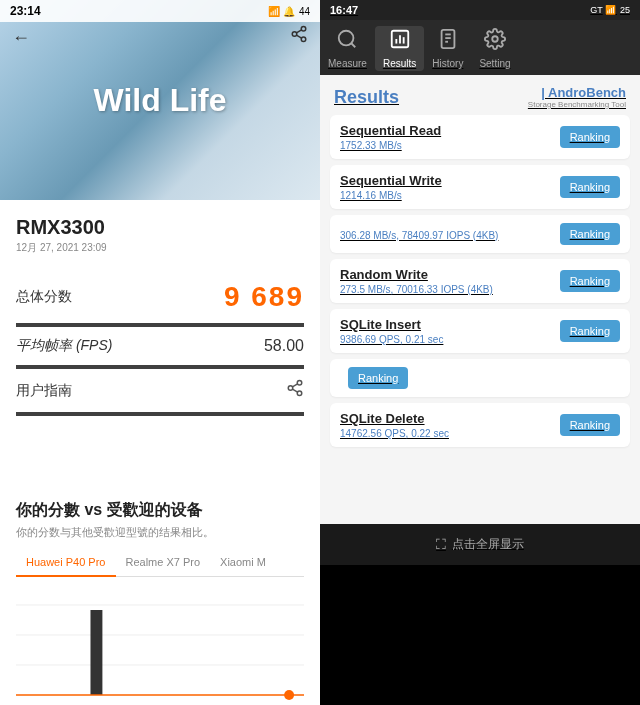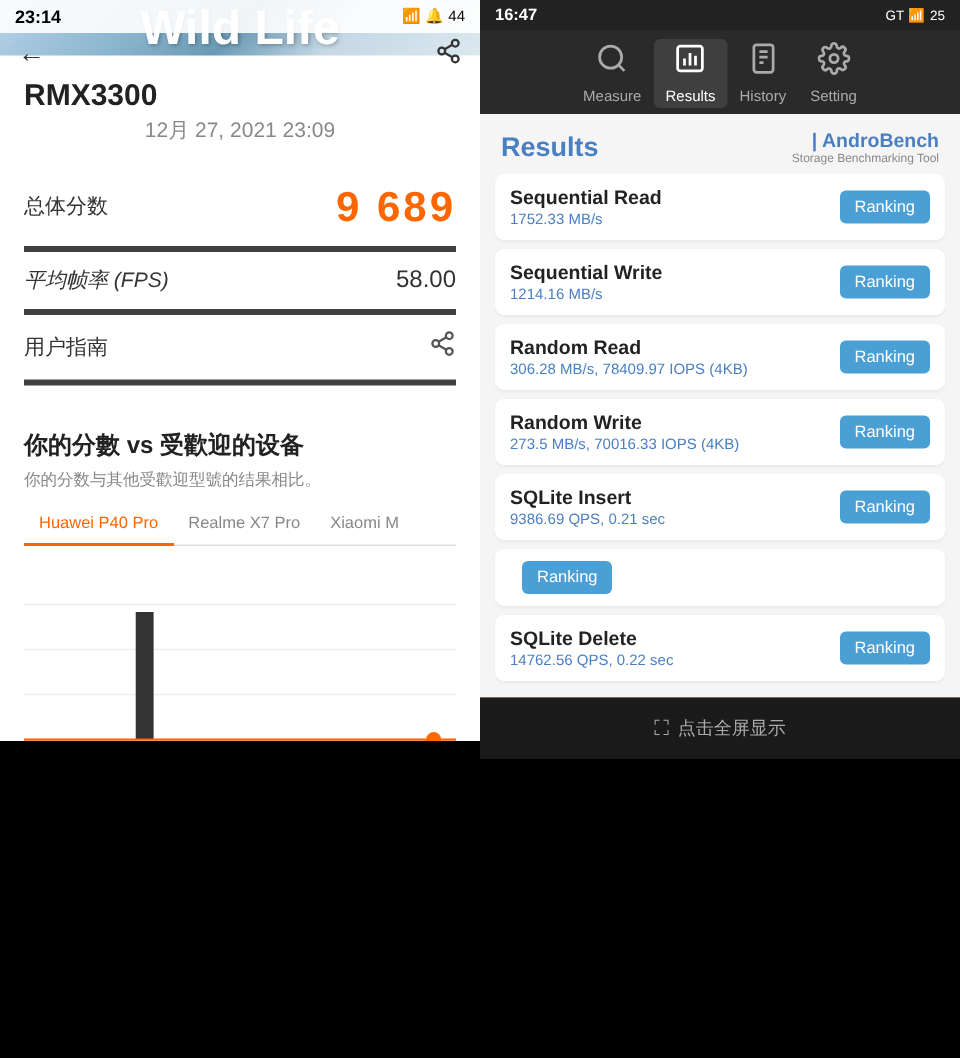--- a/index.html
+++ b/index.html
@@ -8,21 +8,21 @@
       height: 705px;
       display: flex;
       font-family: 'Arial', sans-serif;
       overflow: hidden;
       background: #000;
     }
 
     
     .left-panel {
       width: 320px;
-      height: 494px;
+      height: 705px;
       background: #fff;
       display: flex;
       flex-direction: column;
       position: relative;
       overflow: hidden;
     }
     .left-status-bar {
       display: flex;
       justify-content: space-between;
       align-items: center;
@@ -83,24 +83,23 @@
       padding: 16px;
       flex: 1;
     }
     .device-name {
       font-size: 20px;
       font-weight: bold;
       color: #222;
       margin-bottom: 2px;
     }
     .test-date {
-      font-size: 14px;
+      font-size: 10px;
       color: #888;
       margin-bottom: 16px;
-      text-align: center;
     }
     .stat-row {
       display: flex;
       justify-content: space-between;
       align-items: center;
       padding: 10px 0;
       border-bottom: 4px solid #404040;
     }
     .stat-label {
       font-size: 14px;
@@ -135,21 +134,21 @@
     }
     .compare-subtitle {
       font-size: 11px;
       color: #888;
       margin-bottom: 10px;
     }
     .tab-row {
       display: flex;
       gap: 0;
       border-bottom: 1px solid #ddd;
-      margin-bottom: 19px;
+      margin-bottom: 8px;
     }
     .tab-item {
       font-size: 11px;
       color: #888;
       padding: 6px 10px 8px;
       cursor: pointer;
       position: relative;
     }
     .tab-item.active {
       color: #ff6600;
@@ -170,25 +169,26 @@
       overflow: hidden;
     }
     .chart-svg {
       width: 100%;
       height: 100%;
     }
 
     
     .right-panel {
       width: 320px;
-      height: 506px;
+      height: 565px;
       background: #f97316;
       display: flex;
       flex-direction: column;
       overflow: hidden;
+      text-decoration: underline;
     }
     .right-status-bar {
       background: #222;
       color: #fff;
       display: flex;
       justify-content: space-between;
       align-items: center;
       padding: 3px 10px;
       font-size: 10px;
       min-height: 20px;
@@ -199,21 +199,21 @@
     }
     .right-status-icons {
       display: flex;
       gap: 3px;
       align-items: center;
       font-size: 9px;
     }
     .nav-bar {
       background: #2a2a2a;
       display: flex;
-      justify-content: center;
+      justify-content: flex-start;
       padding: 6px 0 4px;
     }
     .nav-item {
       display: flex;
       flex-direction: column;
       align-items: center;
       gap: 3px;
       cursor: pointer;
       padding: 2px 8px;
       border-radius: 4px;
@@ -471,21 +471,20 @@
     </div>
     <div class="result-item">
       <div class="result-text">
         <div class="result-name">Sequential Write</div>
         <div class="result-detail">1214.16 MB/s</div>
       </div>
       <button class="ranking-btn">Ranking</button>
     </div>
     <div class="result-item">
       <div class="result-text">
-        <div class="result-name">Random Read</div>
         <div class="result-detail">306.28 MB/s, 78409.97 IOPS (4KB)</div>
       </div>
       <button class="ranking-btn">Ranking</button>
     </div>
     <div class="result-item">
       <div class="result-text">
         <div class="result-name">Random Write</div>
         <div class="result-detail">273.5 MB/s, 70016.33 IOPS (4KB)</div>
       </div>
       <button class="ranking-btn">Ranking</button>

